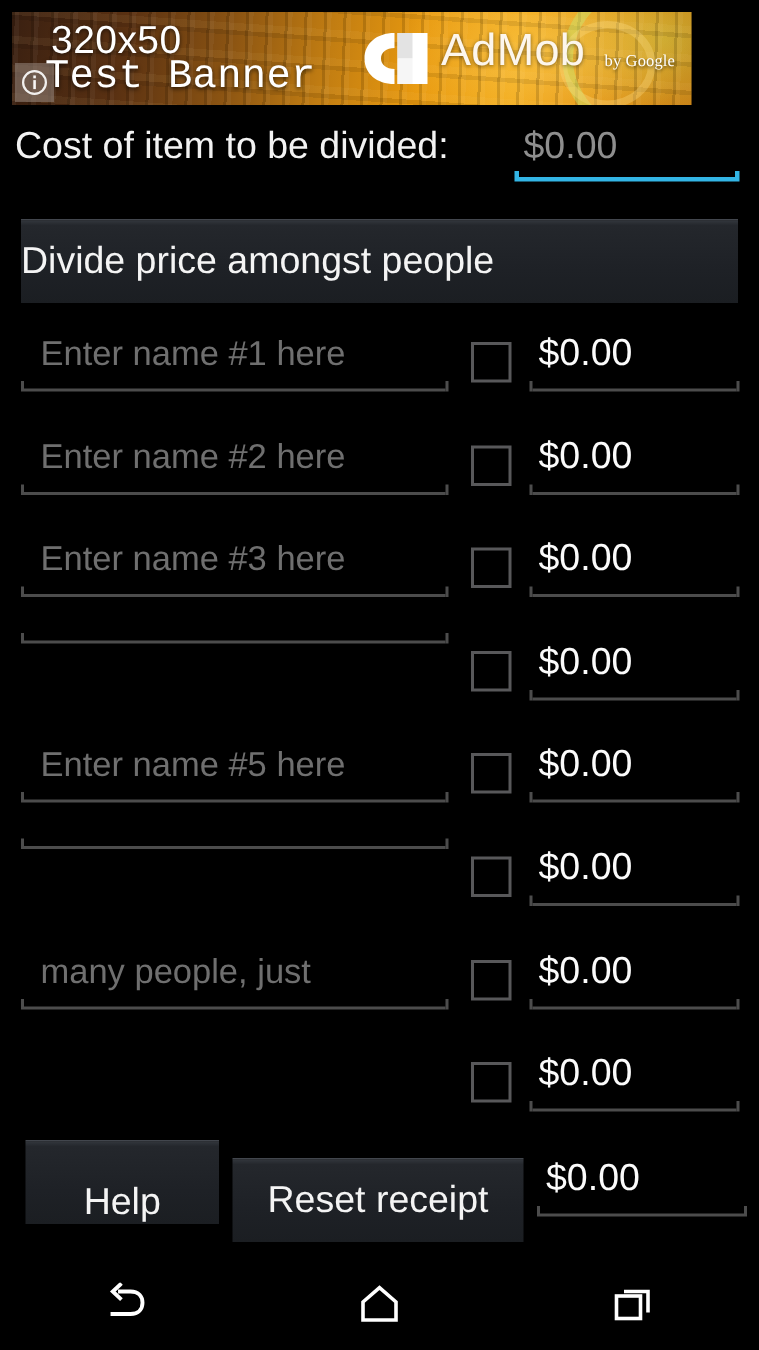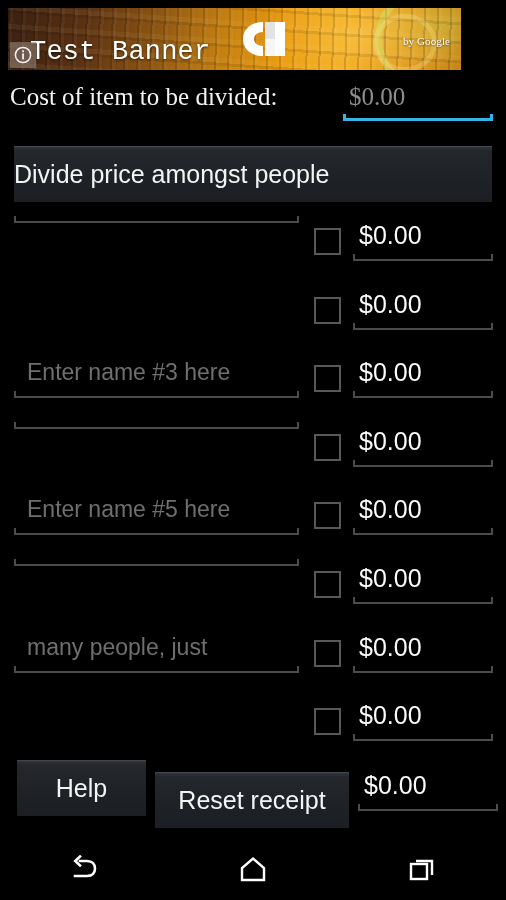--- a/index.html
+++ b/index.html
@@ -77,21 +77,21 @@
     position:absolute; left:395px; top:27px;
     font-size:11px; color:#fff; letter-spacing:.1px;
     text-shadow:0 1px 2px rgba(0,0,0,.55);
     font-family:"Liberation Serif", serif;
     white-space:nowrap;
     text-align:right;
   }
 
   
   .cost-row {
-    position:absolute; left:0; top:80px; width:506px; height:42px;font-family:Liberation Serif, serif;
+    position:absolute; left:0; top:80px; width:506px; height:42px;
   }
   .cost-label {
     position:absolute; left:10px; top:0;
     font-size:25px; color:#f2f2f2; line-height:34px;
     white-space:nowrap;
   }
   .cost-field {
     position:absolute; left:343px; top:0; width:150px;
   }
   .cost-value {
@@ -154,21 +154,21 @@
     padding-left:6px; white-space:nowrap;
   }
 
   
   .footer { position:absolute; left:0; top:760px; width:506px; height:58px; }
   .btn-help {
     position:absolute; left:17px; top:0; width:129px; height:56px;
     background:linear-gradient(180deg,#32363c 0%, #24272c 6%, #1e2126 60%, #1b1e22 100%);
     border-top:1px solid #42464d;
     color:#f4f4f4; font-size:25px;
-    display:flex; align-items:center; justify-content:center;
+    display:flex; align-items:flex-end; justify-content:center;
     cursor:pointer; user-select:none;
   }
   .btn-reset {
     position:absolute; left:155px; top:0; width:194px; height:56px;
     background:linear-gradient(180deg,#32363c 0%, #24272c 6%, #1e2126 60%, #1b1e22 100%);
     border-top:1px solid #42464d;
     color:#f4f4f4; font-size:25px;
     display:flex; align-items:center; justify-content:center;
     cursor:pointer; user-select:none;margin-top:12px;
   }
@@ -192,28 +192,30 @@
 </style>
 </head>
 <body>
 
 <div class="screen">
 
   <div class="ad-banner">
     <div class="ad-texture"></div>
     <div class="ad-arc"></div>
     <div class="ad-arc2"></div>
+    <div class="ad-texttitle">320x50</div>
     <div class="ad-textsub">Test Banner</div>
 
     <svg class="admob-logo" viewBox="0 0 46 42">
       <path d="M22 4 C10 4 2 11 2 21 C2 31 10 38 22 38 L22 28 C16.5 28 13 25 13 21 C13 17 16.5 14 22 14 Z" fill="#ffffff"></path>
       <rect x="24" y="4" width="20" height="34" fill="#ffffff"></rect>
       <rect x="24" y="4" width="10" height="17" fill="#e3e3e3"></rect>
       <rect x="24" y="21" width="10" height="17" fill="#f6f6f6"></rect>
     </svg>
+    <div class="admob-word">AdMob</div>
     <div class="admob-by">by Google</div>
 
     <div class="ad-info">
       <svg width="18" height="18" viewBox="0 0 18 18">
         <circle cx="9" cy="9" r="7.6" fill="none" stroke="#ffffff" stroke-width="1.5" opacity="0.9"></circle>
         <rect x="8.2" y="7.4" width="1.7" height="6" fill="#ffffff" opacity="0.95"></rect>
         <rect x="8.2" y="4.3" width="1.7" height="1.9" fill="#ffffff" opacity="0.95"></rect>
       </svg>
     </div>
   </div>
@@ -226,29 +228,34 @@
     </div>
   </div>
 
   <div class="divide-btn">
     <span>Divide price amongst people</span>
   </div>
 
   <div class="rows" id="rows">
       <div class="person-row">
         <div class="name-field">
-          <div class="underline-grey"></div>
-        </div>
-        <div class="chk"></div>
-        <div class="amt-field">
-          <div class="amt-text">$0.00</div>
-          <div class="underline-grey"></div>
-        </div>
-      </div>
-      <div class="person-row">
+          <div class="name-text">Enter name #1 here</div>
+          <div class="underline-grey"></div>
+        </div>
+        <div class="chk"></div>
+        <div class="amt-field">
+          <div class="amt-text">$0.00</div>
+          <div class="underline-grey"></div>
+        </div>
+      </div>
+      <div class="person-row">
+        <div class="name-field">
+          <div class="name-text">Enter name #2 here</div>
+          <div class="underline-grey"></div>
+        </div>
         <div class="chk"></div>
         <div class="amt-field">
           <div class="amt-text">$0.00</div>
           <div class="underline-grey"></div>
         </div>
       </div>
       <div class="person-row">
         <div class="name-field">
           <div class="name-text">Enter name #3 here</div>
           <div class="underline-grey"></div>

